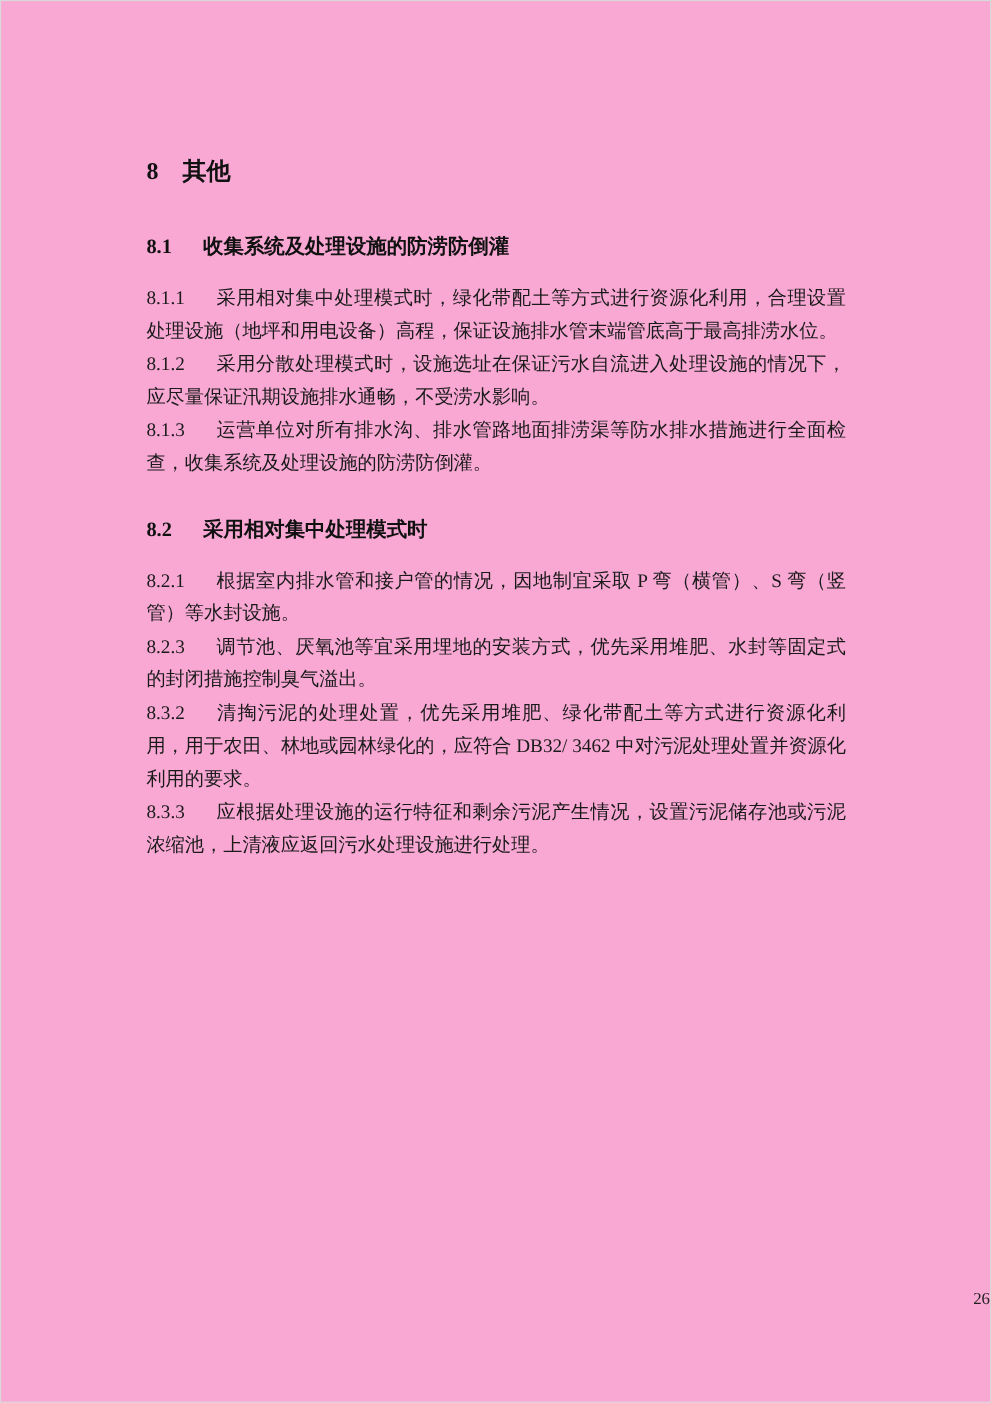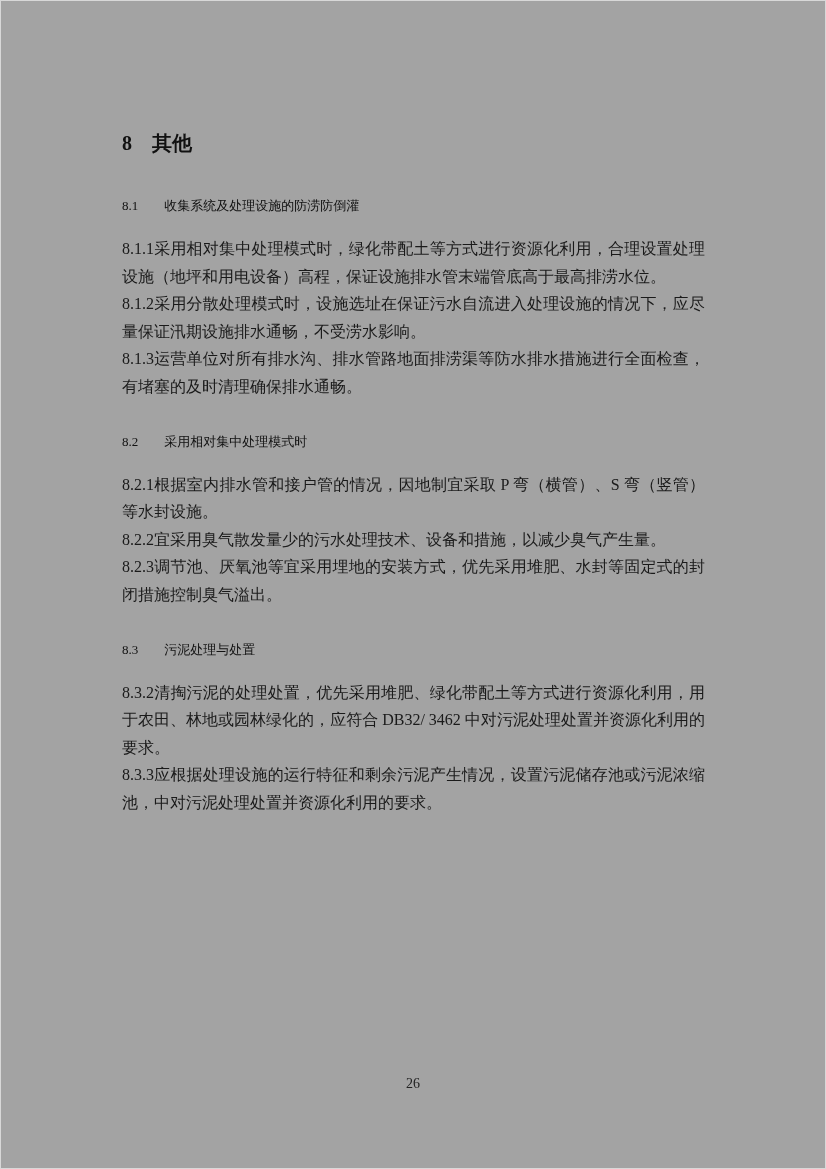--- a/index.html
+++ b/index.html
@@ -5,99 +5,96 @@
   html, body {
     margin: 0;
     padding: 0;
     background: #ffffff;
   }
   .page {
     position: relative;
     width: 826px;
     height: 1169px;
     box-sizing: border-box;
-    background: #a3a3a3;
+    background: #f9a8d4;
     border: 1px solid #d8d8d8;
     padding: 130px 120px 0 121px;
     font-family: "Liberation Serif", "DejaVu Serif", serif;
     color: #1a1a1a;
     overflow: hidden;
   }
   .chapter-title {
     font-family: "Liberation Sans", "DejaVu Sans", sans-serif;
     font-weight: bold;
     font-size: 20px;
     line-height: 24px;
     margin: 0 0 40px 0;
     color: #111111;
   }
   .chapter-title .num {
     font-family: "Liberation Serif", "DejaVu Serif", serif;
     margin-right: 20px;
   }
   .section-heading {
     font-family: "Liberation Sans", "DejaVu Sans", sans-serif;
-    font-weight: normal;
-    font-size: 13px;
+    font-weight: bold;
+    font-size: 17px;
     line-height: 22px;
     margin: 30px 0 18px 0;
     color: #111111;
   }
   .section-heading .num {
     font-family: "Liberation Serif", "DejaVu Serif", serif;
     margin-right: 26px;
   }
   .clause {
     font-size: 16px;
     line-height: 27.6px;
     text-align: justify;
     margin: 0;
   }
   .clause .clause-num {
+    margin-right: 26px;
   }
   .page-number {
     position: absolute;
     left: 0;
     right: 0;
     bottom: 76px;
-    text-align: center;
+    text-align: right;
     font-size: 14px;
     color: #222222;
   }
 </style>
 </head>
 <body>
 
 <div class="page">
 
   <h1 class="chapter-title">
     <span class="num">8</span><span>其他</span>
   </h1>
 
   <section>
     <h2 class="section-heading">
       <span class="num">8.1</span><span>收集系统及处理设施的防涝防倒灌</span>
     </h2>
     <p class="clause"><span class="clause-num">8.1.1</span><span>采用相对集中处理模式时，绿化带配土等方式进行资源化利用，合理设置处理设施（地坪和用电设备）高程，保证设施排水管末端管底高于最高排涝水位。</span></p>
     <p class="clause"><span class="clause-num">8.1.2</span><span>采用分散处理模式时，设施选址在保证污水自流进入处理设施的情况下，应尽量保证汛期设施排水通畅，不受涝水影响。</span></p>
-    <p class="clause"><span class="clause-num">8.1.3</span><span>运营单位对所有排水沟、排水管路地面排涝渠等防水排水措施进行全面检查，有堵塞的及时清理确保排水通畅。</span></p>
+    <p class="clause"><span class="clause-num">8.1.3</span><span>运营单位对所有排水沟、排水管路地面排涝渠等防水排水措施进行全面检查，收集系统及处理设施的防涝防倒灌。</span></p>
   </section>
 
   <section>
     <h2 class="section-heading">
       <span class="num">8.2</span><span>采用相对集中处理模式时</span>
     </h2>
     <p class="clause"><span class="clause-num">8.2.1</span><span>根据室内排水管和接户管的情况，因地制宜采取 P 弯（横管）、S 弯（竖管）等水封设施。</span></p>
-    <p class="clause"><span class="clause-num">8.2.2</span><span>宜采用臭气散发量少的污水处理技术、设备和措施，以减少臭气产生量。</span></p>
     <p class="clause"><span class="clause-num">8.2.3</span><span>调节池、厌氧池等宜采用埋地的安装方式，优先采用堆肥、水封等固定式的封闭措施控制臭气溢出。</span></p>
   </section>
 
   <section>
-    <h2 class="section-heading">
-      <span class="num">8.3</span><span>污泥处理与处置</span>
-    </h2>
     <p class="clause"><span class="clause-num">8.3.2</span><span>清掏污泥的处理处置，优先采用堆肥、绿化带配土等方式进行资源化利用，用于农田、林地或园林绿化的，应符合 DB32/ 3462 中对污泥处理处置并资源化利用的要求。</span></p>
-    <p class="clause"><span class="clause-num">8.3.3</span><span>应根据处理设施的运行特征和剩余污泥产生情况，设置污泥储存池或污泥浓缩池，中对污泥处理处置并资源化利用的要求。</span></p>
+    <p class="clause"><span class="clause-num">8.3.3</span><span>应根据处理设施的运行特征和剩余污泥产生情况，设置污泥储存池或污泥浓缩池，上清液应返回污水处理设施进行处理。</span></p>
   </section>
 
   <div class="page-number">26</div>
 
 </div>
 
 </body></html>

